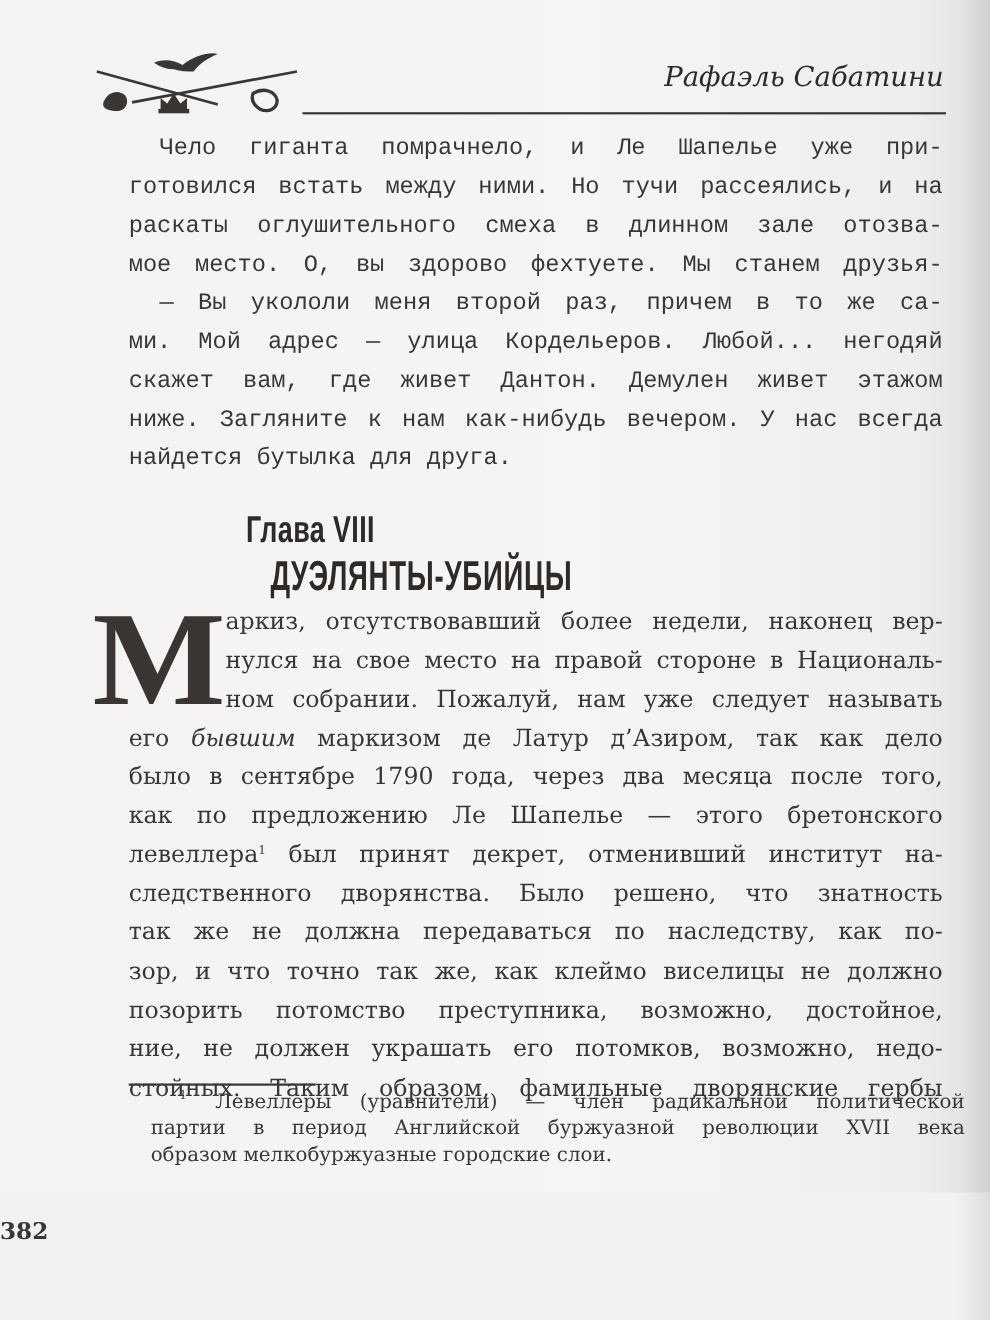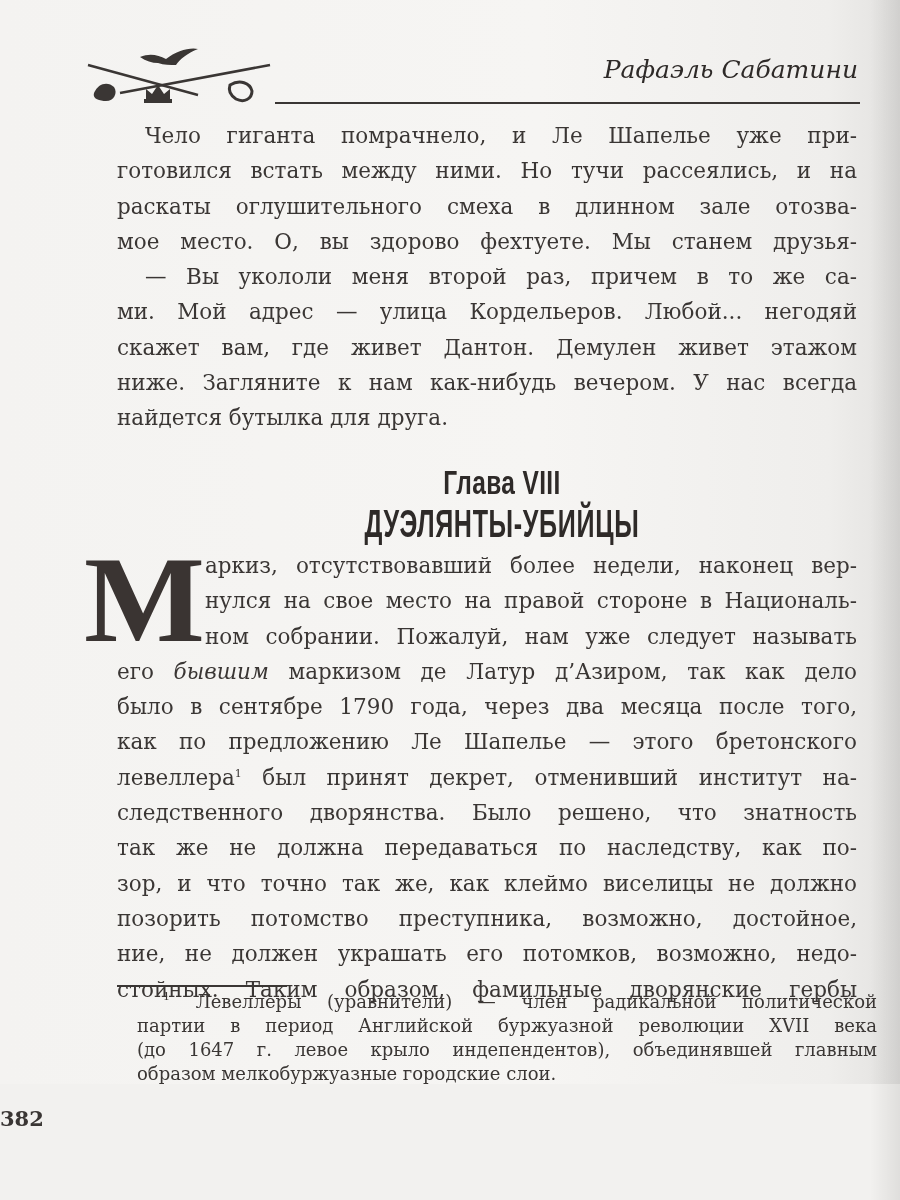--- a/index.html
+++ b/index.html
@@ -29,25 +29,25 @@
   }
   .header-rule {
     position: absolute; left: 195px; right: 0; top: 57px; height: 1.5px; background: #3a3634;
   }
   .body-text {
     position: absolute; left: 117px; top: 118px; width: 740px;
     font-size: 21.5px; line-height: 35.3px;
     text-align: justify;
   }
   .para { margin: 0; text-indent: 28px; }
-  .para .line { display: block; text-align: justify; text-align-last: justify; text-indent: 0; }
+  .para .line { display: block; text-align: justify; text-align-last: justify; text-indent: 0; font-family: Liberation Mono, monospace; }
   .para .line.first { padding-left: 28px; }
   .para .line.last { text-align-last: left; }
   .chapter {
-    position: absolute; left: 132px; top: 462px; width: 740px; text-align: center;
+    position: absolute; left: 120px; top: 462px; width: 740px; 
     font-family: "Liberation Sans", sans-serif; font-weight: bold;
     color: #2e2a28;
   }
   .chapter-number { font-size: 34px; line-height: 40px; transform: scaleX(0.72); display: block; letter-spacing: 0.5px; }
   .chapter-title { font-size: 38px; line-height: 44px; transform: scaleX(0.66); display: block; letter-spacing: 1px; }
   .section2 {
     position: absolute; left: 117px; top: 548px; width: 740px;
     font-size: 21.5px; line-height: 35.3px;
   }
   .dropcap {
@@ -134,18 +134,17 @@
     <span class="line">зор, и что точно так же, как клеймо виселицы не должно</span>
     <span class="line">позорить потомство преступника, возможно, достойное,</span>
     <span class="line">ние, не должен украшать его потомков, возможно, недо-</span>
     <span class="line">стойных. Таким образом, фамильные дворянские гербы</span>
   </div>
 
   <div class="footnote-rule"></div>
   <div class="footnote">
     <span class="line" style="padding-left:26px;"><sup>1</sup>&nbsp;<span>Левеллеры (уравнители) — член радикальной политической</span></span>
     <span class="line">партии в период Английской буржуазной революции XVII века</span>
-    <span class="line">(до 1647 г. левое крыло индепендентов), объединявшей главным</span>
     <span class="line last">образом мелкобуржуазные городские слои.</span>
   </div>
 
   <div class="page-number">382</div>
 </div>
 
 </body></html>

